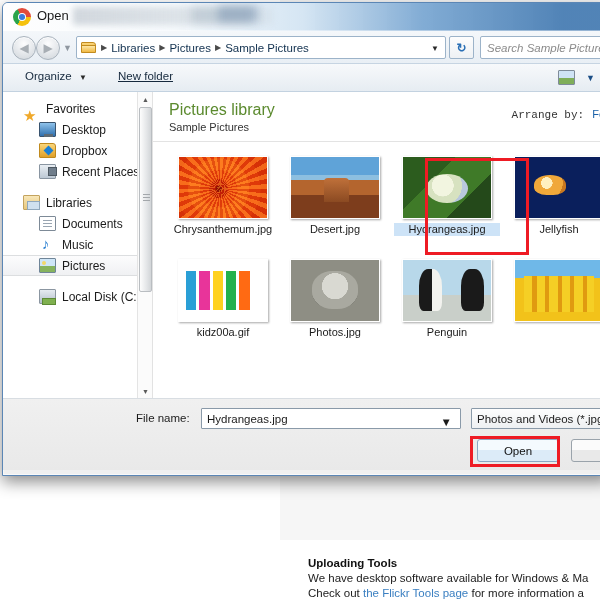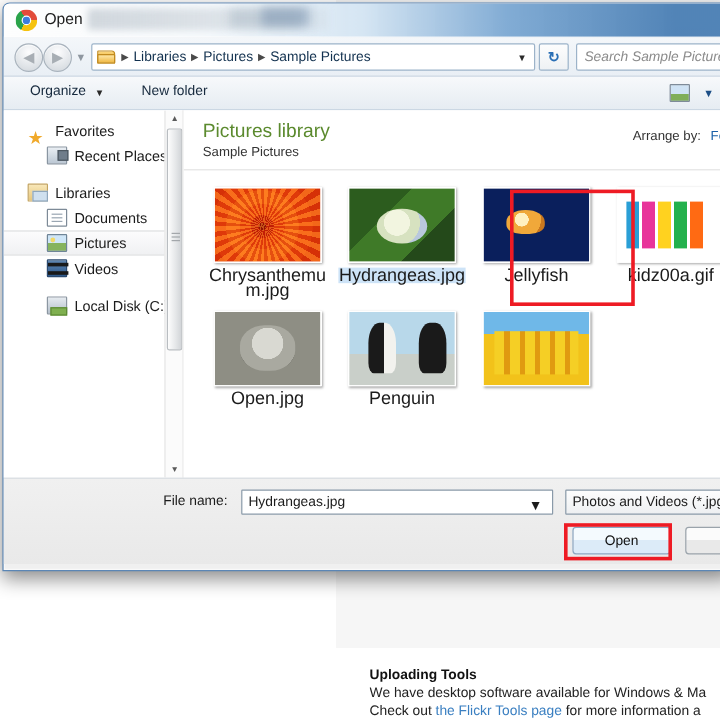--- a/index.html
+++ b/index.html
@@ -156,21 +156,21 @@
   #toolbar {
     position: relative; height: 28px;
     background: linear-gradient(to bottom,#f7f9fb,#e6ecf2);
     border-bottom: 1px solid #c3d2e0;
   }
   .tbitem {
     position: absolute; top: 6px; font-size: 11.5px; color: #16293d;
   }
   #tb-organize { left: 22px; }
   #tb-orgcaret { left: 76px; top: 9px; font-size: 8px; color: #2a2a2a; }
-  #tb-newfolder { left: 115px; }
+  #tb-newfolder { left: 115px; text-decoration: underline; }
   #view-icon {
     position: absolute; right: 34px; top: 6px; width: 17px; height: 15px;
     border: 1px solid #7e8b99; background: linear-gradient(to bottom,#cfe3f5 0 55%, #7fae59 55% 100%);
     border-radius: 1px;
   }
   #view-caret { position: absolute; right: 14px; top: 9px; font-size: 9px; color: #1c4e86; }
 
   
   #body-area {
     position: relative; height: 306px;
@@ -257,21 +257,21 @@
   #lib-header {
     position: relative; height: 50px; padding: 8px 0 0 16px;
     border-bottom: 1px solid #e3e3e3;
   }
   #lib-title { font-size: 16px; color: #5b8a2e; line-height: 20px; }
   #lib-sub { font-size: 11px; color: #333; margin-top: 1px; }
   #arrange {
     position: absolute; right: 4px; top: 16px;
     font-size: 11px; color: #333; white-space: nowrap;
   }
-  #arrange .lbl { color: #333; }
+  #arrange .lbl { color: #333; font-family: Liberation Mono, monospace; }
   #arrange .val { color: #1a60a8; margin-left: 8px; }
 
   #grid {
     position: relative; padding: 10px 0 0 14px;
     display: flex; flex-wrap: wrap; align-content: flex-start;
     width: 470px; height: 250px;
   }
   .tile {
     width: 112px; height: 103px;
     display: flex; flex-direction: column; align-items: center;
@@ -279,21 +279,21 @@
   }
   .thumbwrap {
     width: 90px; height: 67px; display: flex; align-items: flex-end; justify-content: center;
   }
   .thumb {
     width: 90px; height: 63px; border: 1px solid #ffffff;
     box-shadow: 1px 1px 2px rgba(0,0,0,0.35);
     overflow: hidden; position: relative;
   }
   .tlabel {
-    font-size: 15px; color: #1b1b1b; text-align: center;
+    font-size: 11px; color: #1b1b1b; text-align: center;
     line-height: 13px; margin-top: 4px; width: 106px;
     word-wrap: break-word;
   }
   .tile.selected .tlabel { background: #cde3f7; }
   
   #sel-ring {
     position: absolute; left: 422px; top: 155px; width: 104px; height: 97px;
     border: 3px solid #ee1b24; pointer-events: none; z-index: 5;
   }
 
@@ -435,41 +435,49 @@
 
   <div id="body-area">
 
     <div id="sidebar">
 
       <div class="sb-group">
         <span class="ic-star">★</span>
         <span style="margin-left:17px">Favorites</span>
       </div>
       <div class="sb-item">
+        <span class="sb-ico ic-monitor"></span>
+        <span>Desktop</span>
+      </div>
+      <div class="sb-item">
+        <span class="sb-ico ic-dropbox"></span>
+        <span>Dropbox</span>
+      </div>
+      <div class="sb-item">
         <span class="sb-ico ic-recent"></span>
         <span>Recent Places</span>
       </div>
 
       <div class="sb-gap"></div>
 
       <div class="sb-group">
         <span class="sb-ico ic-libfolder"></span>
         <span>Libraries</span>
       </div>
       <div class="sb-item">
         <span class="sb-ico ic-doc"></span>
         <span>Documents</span>
       </div>
+      <div class="sb-item">
+        <span class="sb-ico ic-music"></span>
+        <span>Music</span>
+      </div>
       <div class="sb-item sel">
         <span class="sb-ico ic-pic"></span>
         <span>Pictures</span>
-      </div>
-      <div class="sb-item">
-        <span class="sb-ico ic-video"></span>
-        <span>Videos</span>
       </div>
 
       <div class="sb-gap"></div>
 
       <div class="sb-item">
         <span class="sb-ico ic-disk"></span>
         <span>Local Disk (C:)</span>
       </div>
 
       <div id="sb-scroll">
@@ -488,20 +496,26 @@
         </div>
       </div>
 
       <div id="grid">
         <div class="tile">
           <div class="thumbwrap">
               <div class="thumb art-chrys"></div>
             </div>
           <div class="tlabel">Chrysanthemum.jpg</div>
         </div>
+        <div class="tile">
+          <div class="thumbwrap">
+              <div class="thumb art-desert"></div>
+            </div>
+          <div class="tlabel">Desert.jpg</div>
+        </div>
         <div class="tile selected">
           <div class="thumbwrap">
               <div class="thumb art-hydra"></div>
             </div>
           <div class="tlabel">Hydrangeas.jpg</div>
         </div>
         <div class="tile">
           <div class="thumbwrap">
               <div class="thumb art-jelly"></div>
             </div>
@@ -511,21 +525,21 @@
         <div class="tile">
           <div class="thumbwrap">
               <div class="thumb art-kidz"></div>
             </div>
           <div class="tlabel">kidz00a.gif</div>
         </div>
         <div class="tile">
           <div class="thumbwrap">
               <div class="thumb art-koala"></div>
             </div>
-          <div class="tlabel">Open.jpg</div>
+          <div class="tlabel">Photos.jpg</div>
         </div>
         <div class="tile">
           <div class="thumbwrap">
               <div class="thumb art-peng"></div>
             </div>
           <div class="tlabel">Penguin</div>
         </div>
 
         <div class="tile">
           <div class="thumbwrap">

